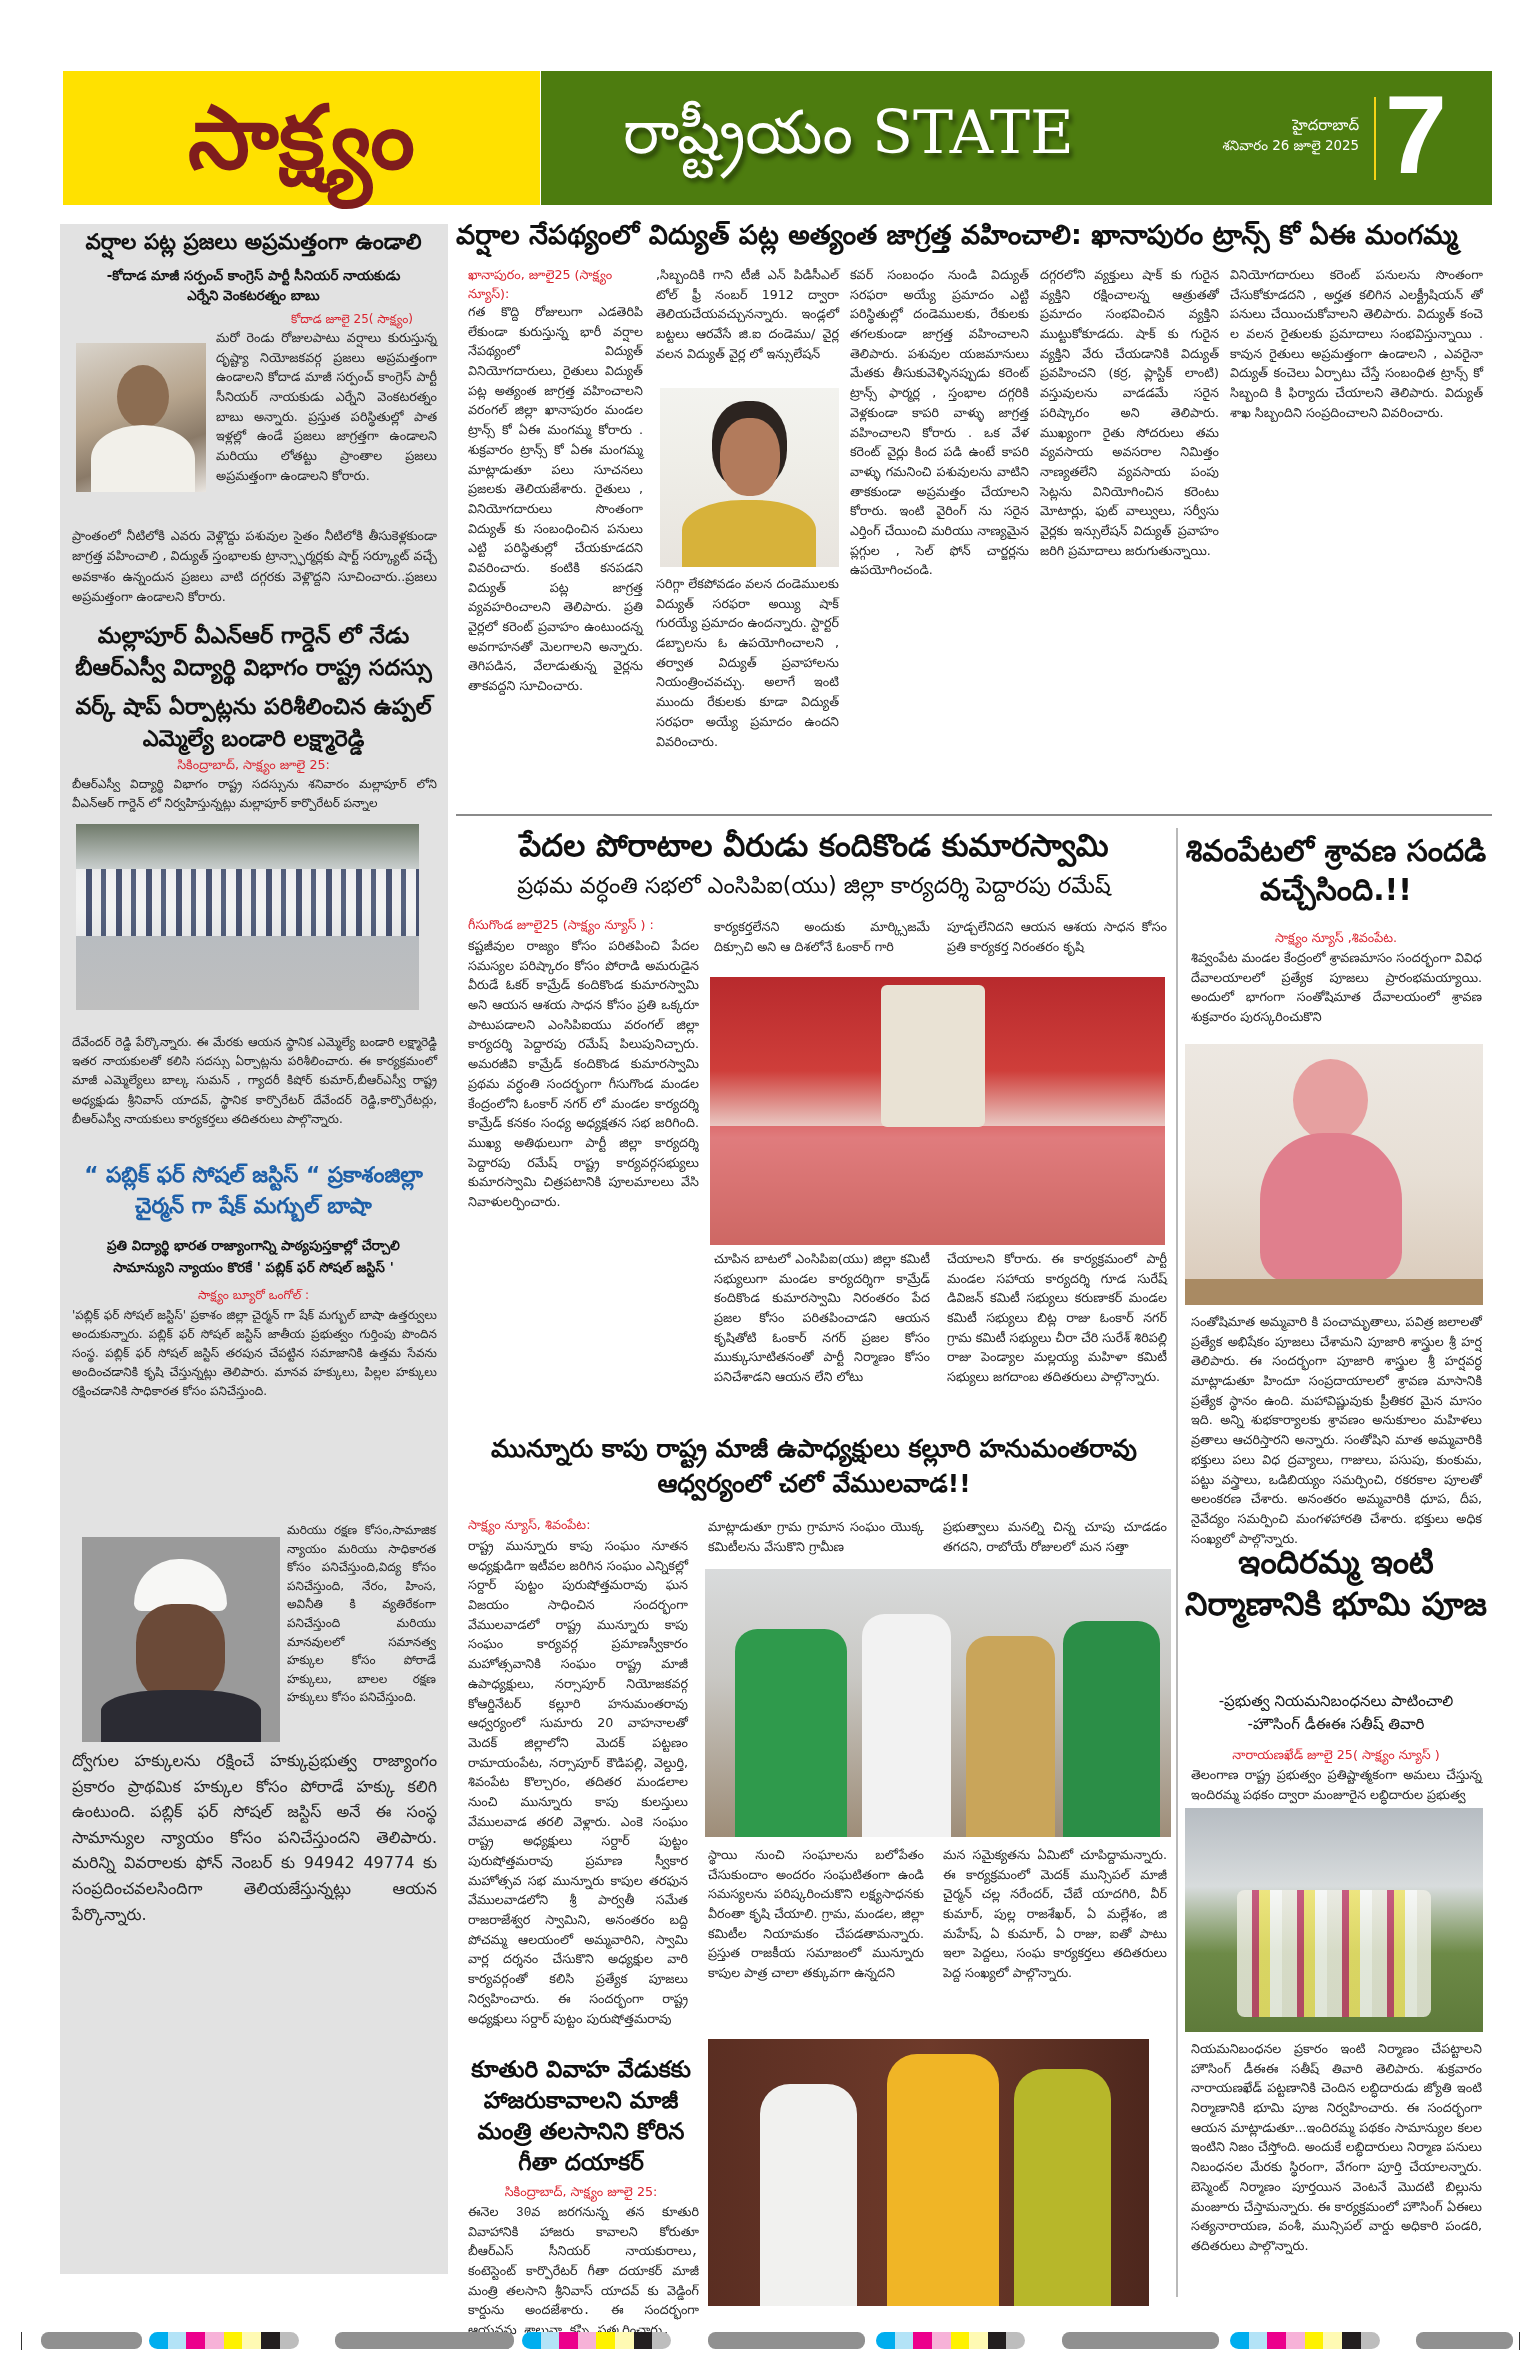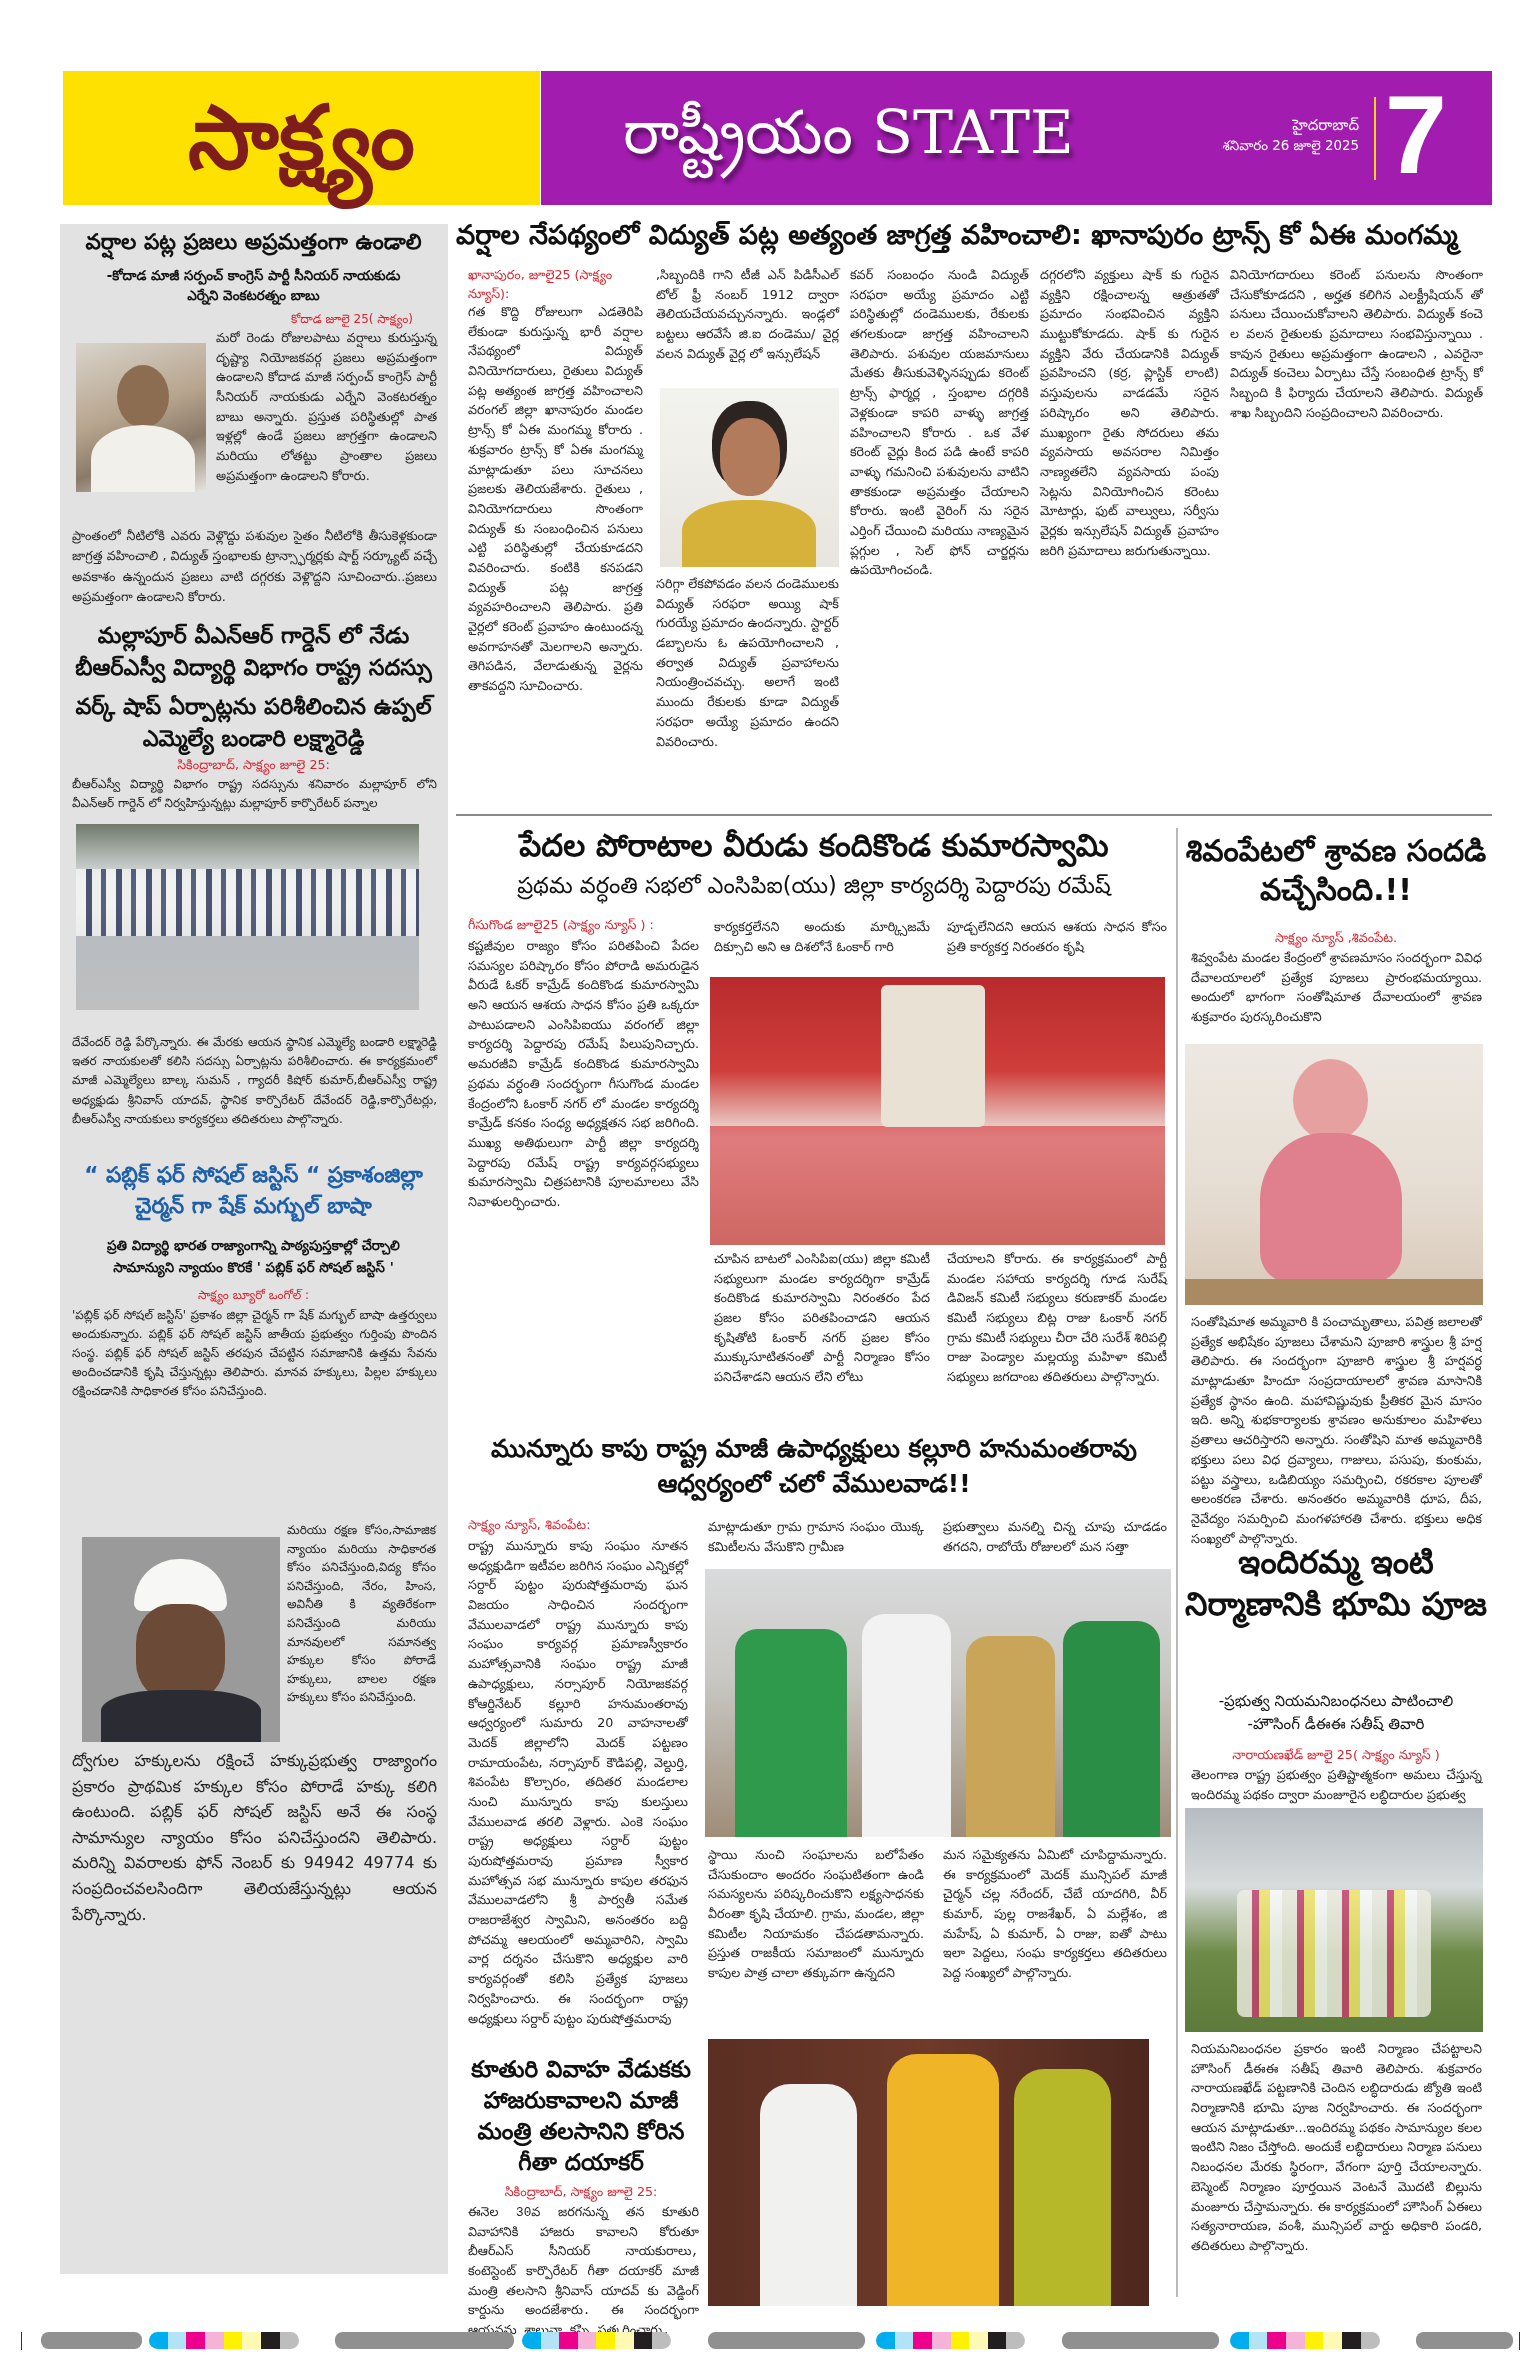--- a/index.html
+++ b/index.html
@@ -1,21 +1,21 @@
 <!DOCTYPE html>
 <html style="font-size:12px"><head>
 <meta charset="utf-8">
 <style>
   html,body{margin:0;padding:0;background:#fff;}
   body{width:1541px;height:2377px;position:relative;overflow:hidden;font-family:"DejaVu Sans",sans-serif;color:#1a1a1a;}
   .abs{position:absolute;}
   
   #mast-logo{left:63px;top:71px;width:477px;height:134px;background:#ffe100;display:flex;align-items:center;justify-content:center;}
   #mast-logo span{font-size:88px;font-weight:bold;color:#7f1d1d;line-height:1;}
-  #mast-band{left:541px;top:71px;width:951px;height:134px;background:#a21caf;}
+  #mast-band{left:541px;top:71px;width:951px;height:134px;background:#4d7c0f;}
   #mast-title{left:82px;top:26px;font-size:60px;color:#fff;font-family:"DejaVu Serif",serif;text-shadow:3px 4.5px 4.5px rgba(0,0,0,.45);white-space:nowrap;}
   #mast-city{right:133px;top:45px;font-size:15px;color:#fff;text-align:right;}
   #mast-date{right:133px;top:67px;font-size:13.4px;color:#fff;text-align:right;}
   #mast-sep{right:116px;top:26px;width:2.2px;height:83px;background:#f5d316;}
   #mast-page{right:45px;top:7.5px;font-size:112px;font-weight:bold;color:#fff;line-height:1;font-family:"Liberation Sans",sans-serif;}
   
   #leftcol{left:60px;top:224px;width:388px;height:2050px;background:#e2e2e2;}
   .hl{font-weight:bold;text-align:center;color:#111;line-height:1.25;}
   .dl{color:#d9232e;font-size:14px;}
   .bt{font-size:14px;line-height:1.55;text-align:justify;color:#222;}

